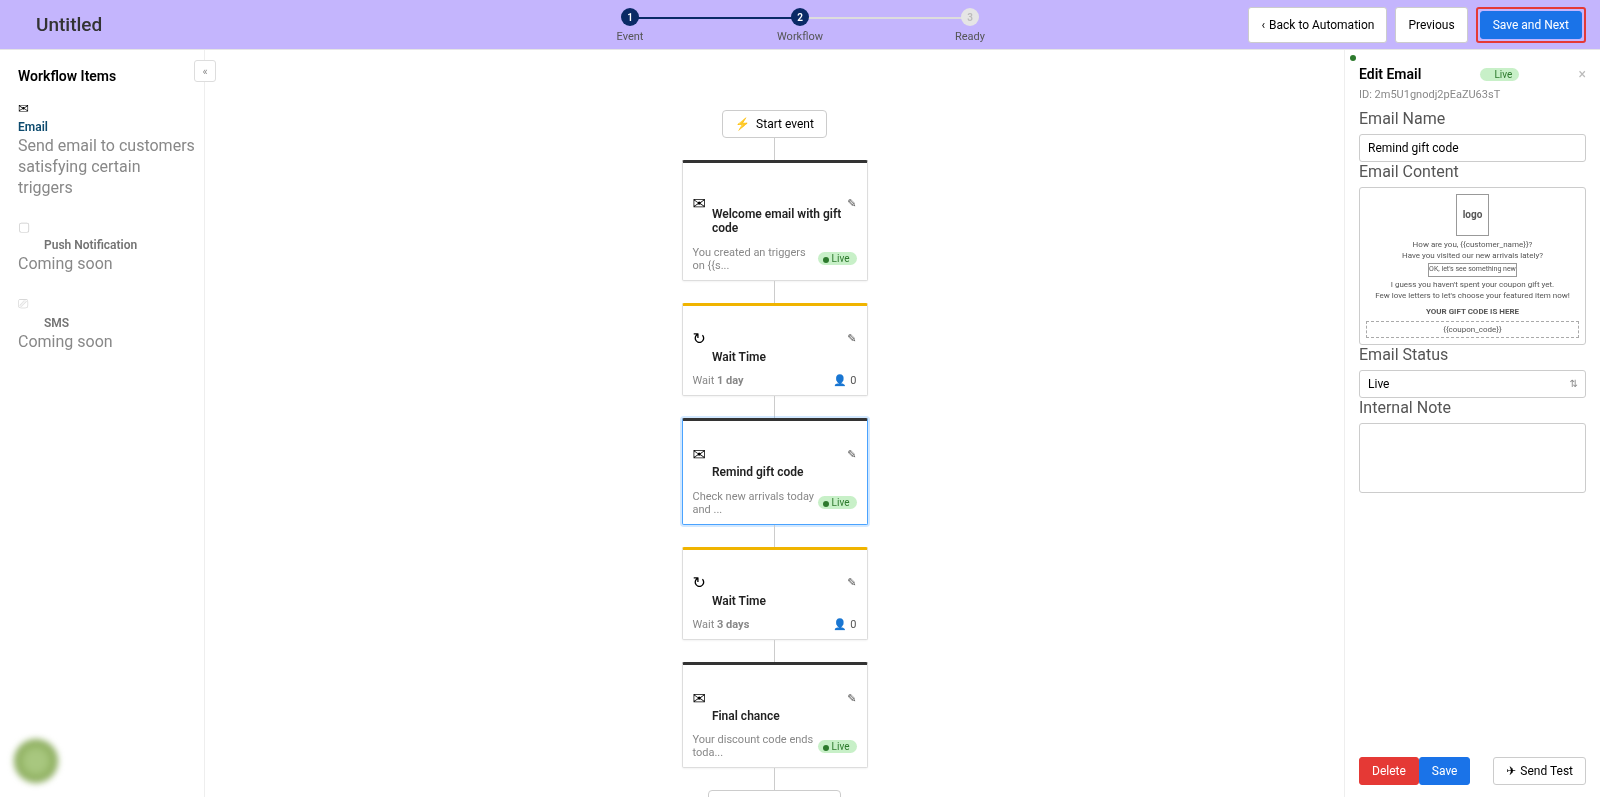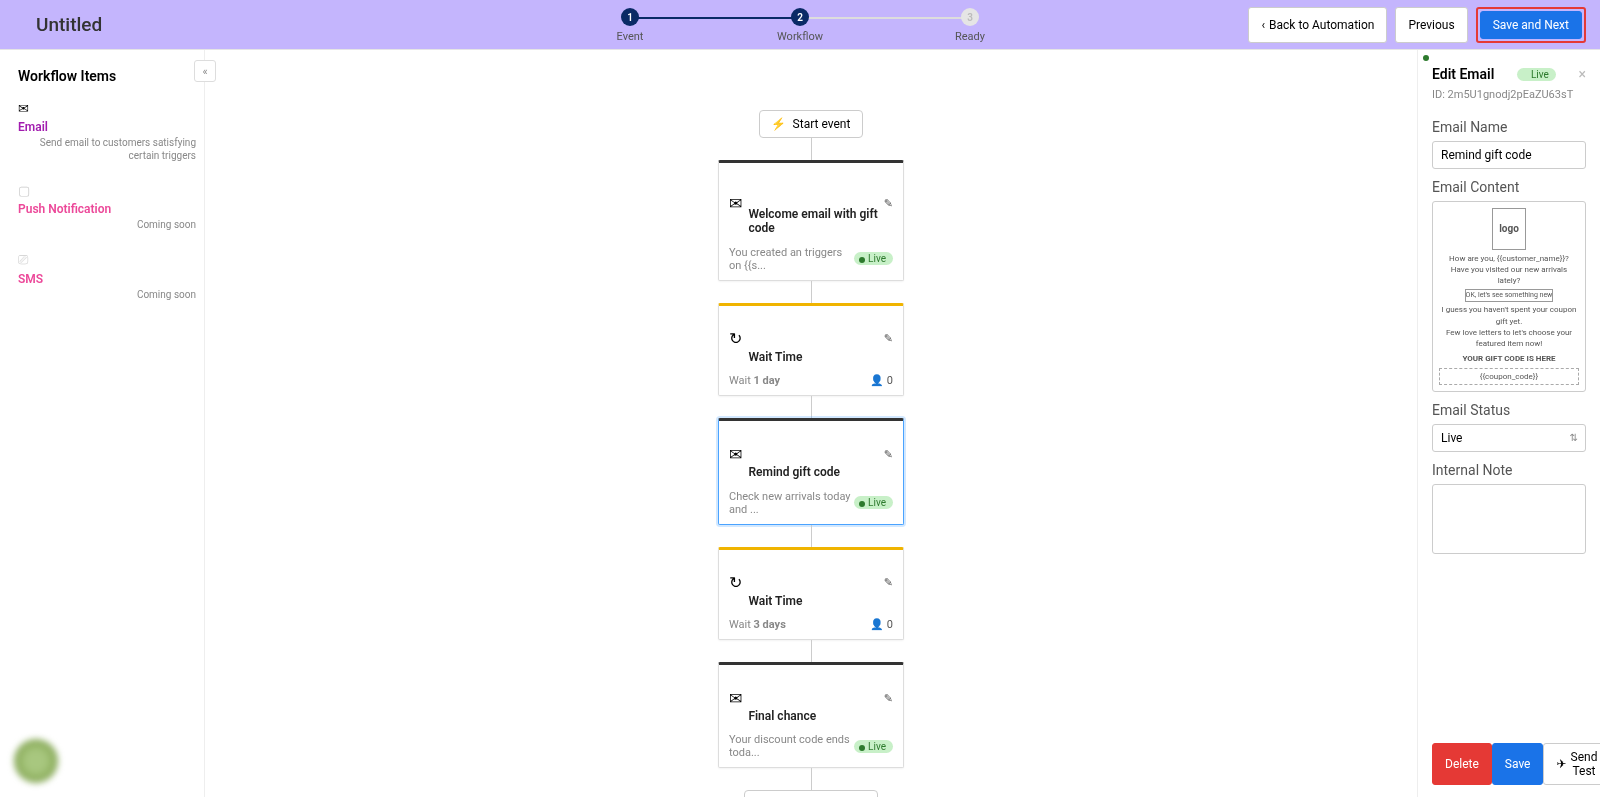--- a/index.html
+++ b/index.html
@@ -21,48 +21,48 @@
 .highlight-box { border: 2px solid #e53935; padding: 2px; border-radius: 3px; }
 
 .main { display: flex; height: 747px; }
 .sidebar { width: 205px; border-right: 1px solid #eee; padding: 18px 8px 0 18px; position: relative; }
 .sidebar h3 { font-size: 14px; font-weight: 600; margin-bottom: 14px; }
 .tabs { display: flex; gap: 14px; border-bottom: 1px solid #eee; margin-bottom: 14px; }
 .tab { font-size: 12px; color: #666; padding-bottom: 8px; cursor: pointer; }
 .tab.active { color: #1a73e8; border-bottom: 2px solid #1a73e8; margin-bottom: -1px; }
 .sb-item { margin-bottom: 18px; }
 .sb-item .sb-icon { font-size: 13px; margin-bottom: 4px; display: inline-block; }
-.sb-item .sb-title { font-size: 12px; font-weight: 600; color: #a21caf; margin-bottom: 2px; }
-.sb-item .sb-desc { font-size: 10px; color: #888; line-height: 1.3; text-align: right; }
-.sb-item.faded .sb-title { color: #ec4899; }
+.sb-item .sb-title { font-size: 12px; font-weight: 600; color: #0c4a6e; margin-bottom: 2px; }
+.sb-item .sb-desc { font-size: 16px; color: #888; line-height: 1.3; }
+.sb-item.faded .sb-title { color: #737373; margin-left: 26px; }
 .collapse-btn { position: absolute; right: -12px; top: 10px; width: 22px; height: 22px; border: 1px solid #ddd; background: #fff; border-radius: 3px; display: flex; align-items: center; justify-content: center; font-size: 11px; color:#888; cursor:pointer; }
 
 .canvas { flex: 1; position: relative; overflow: auto; }
 .flow { position: absolute; left: 50%; transform: translateX(-50%); top: 60px; display:flex; flex-direction:column; align-items:center; }
 .start-pill, .end-pill { border:1px solid #ccc; border-radius:4px; padding:6px 12px; font-size:12px; display:flex; align-items:center; gap:6px; background:#fff; }
 .connector { width:1px; height:22px; background:#ccc; }
 .node { width:186px; border:1px solid #ddd; border-top:3px solid #333; border-radius:2px; background:#fff; box-shadow:0 1px 2px rgba(0,0,0,0.05); }
 .node.wait { border-top-color:#f0b400; }
 .node.selected { border:1px solid #4aa3ff; border-top:3px solid #333; box-shadow:0 0 0 2px rgba(74,163,255,0.25); }
 .node-head { padding:8px 10px 6px; display:flex; align-items:center; gap:6px; position:relative; }
 .node-title { font-size:12px; font-weight:600; color:#222; flex:1; line-height:1.2;margin-top:36px; }
 .edit-icon { font-size:11px; color:#555; cursor:pointer; }
 .node-body { padding:4px 10px 8px; font-size:11px; color:#888; display:flex; align-items:center; }
 .badge-live { background:#c8f0c8; color:#2d7a2d; font-size:10px; padding:1px 7px 1px 14px; border-radius:10px; position:relative; margin-left:auto; }
 .badge-live::before { content:""; width:6px; height:6px; background:#2d7a2d; border-radius:50%; position:absolute; left:5px; top:5px; }
 .people-count { margin-left:auto; font-size:11px; color:#555; display:flex; gap:3px; align-items:center;}
 
-.rightpanel { width:183px; border-left:1px solid #eee; padding:16px 14px 64px; position:relative; display:flex; flex-direction:column; }
+.rightpanel { width:256px; border-left:1px solid #eee; padding:16px 14px 64px; position:relative; display:flex; flex-direction:column; }
 .rp-head { display:flex; align-items:center; gap:8px; margin-bottom:6px; }
 .rp-title { font-size:14px; font-weight:600; }
 .rp-close { margin-left:auto; color:#bbb; font-size:14px; cursor:pointer; }
 .rp-id { font-size:11px; color:#888; margin-bottom:8px; }
 .rp-tabs { border-bottom:1px solid #eee; margin-bottom:12px; }
 .rp-tab { display:inline-block; font-size:12px; padding:4px 0 8px; color:#1a73e8; border-bottom:2px solid #1a73e8; }
-.rp-label { font-size:14px; color:#555; margin-bottom:6px; margin-top:10px; }
+.rp-label { font-size:16px; color:#555; margin-bottom:6px; }
 .rp-input { width:100%; border:1px solid #ccc; border-radius:3px; padding:6px 8px; font-size:12px; }
 .rp-textarea { width:100%; height:70px; border:1px solid #ccc; border-radius:3px; padding:6px 8px; font-size:12px; resize:none;}
 .preview { border:1px solid #ccc; border-radius:3px; padding:6px; font-size:8px; text-align:center; color:#555; line-height:1.4;}
 .preview .logo-box { display:inline-block; border:1px solid #999; padding:13px 6px; font-size:10px; font-weight:700; margin-bottom:3px;}
 .preview .pbtn { display:inline-block; border:1px solid #999; padding:1px 0; font-size:7px; margin:2px 0;}
 .preview .code-strip { border:1px dashed #aaa; padding:2px; margin-top:4px; font-size:8px;}
 .rp-select { width:100%; border:1px solid #ccc; border-radius:3px; padding:6px 8px; font-size:12px; background:#fff; appearance:none; position:relative;}
 .select-wrap { position:relative; }
 .select-wrap::after { content:"⇅"; position:absolute; right:8px; top:8px; font-size:10px; color:#888; pointer-events:none;}
 .rp-footer { position:absolute; bottom:12px; left:14px; right:14px; display:flex; gap:0;border-radius:14px; }

